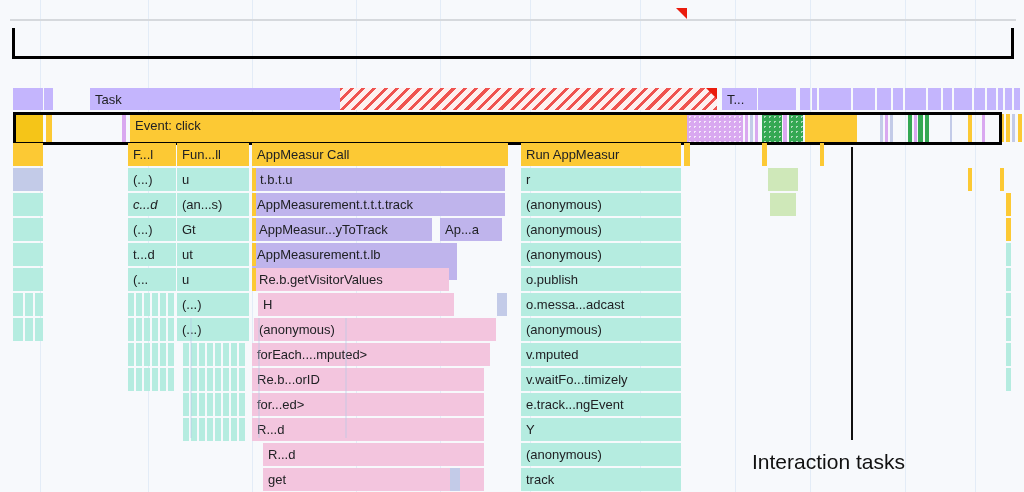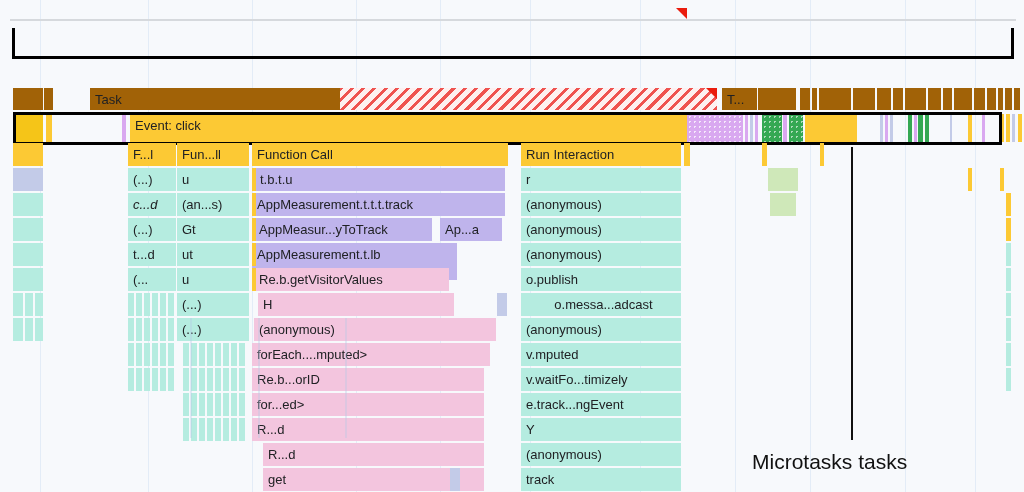--- a/index.html
+++ b/index.html
@@ -50,21 +50,21 @@
 
   
   .hl-box{position:absolute;border:3px solid #000;box-sizing:border-box;pointer-events:none;}
 
   
   .blk{position:absolute;box-sizing:border-box;overflow:hidden;white-space:nowrap;}
   .blk-label{
     font-size:13px;color:#202124;line-height:23px;
     padding-left:5px;display:block;
   }
-  .c-gray{background:#a16207;}
+  .c-gray{background:#c4b5fd;}
   .c-yellow{background:#f5c518;}
   .c-amber{background:#fcc934;}
   .c-purple{background:#bfb4ec;}
   .c-violet{background:#d9a8f0;}
   .c-pink{background:#f3c5de;}
   .c-mint{background:#b5ece0;}
   .c-green{background:#34a853;}
   .c-lgreen{background:#cfe8b9;}
   .c-blue{background:#c3cbe8;}
 
@@ -180,24 +180,24 @@
 
   <div id="flame-body">
       <div class="blk c-amber" style="left: 13px; top: 143px; width: 30px; height: 23px;"></div>
       <div class="blk c-amber" style="left: 128px; top: 143px; width: 48px; height: 23px;">
         <span class="blk-label">F...l</span>
       </div>
       <div class="blk c-amber" style="left: 177px; top: 143px; width: 72px; height: 23px;">
         <span class="blk-label">Fun...ll</span>
       </div>
       <div class="blk c-amber" style="left: 252px; top: 143px; width: 256px; height: 23px;">
-        <span class="blk-label">Function Call</span>
+        <span class="blk-label">AppMeasur Call</span>
       </div>
       <div class="blk c-amber" style="left: 521px; top: 143px; width: 160px; height: 23px;">
-        <span class="blk-label">Run Interaction</span>
+        <span class="blk-label">Run AppMeasur</span>
       </div>
       <div class="blk c-amber" style="left: 684px; top: 143px; width: 6px; height: 23px;"></div>
       <div class="blk c-amber" style="left: 762px; top: 143px; width: 5px; height: 23px;"></div>
       <div class="blk c-amber" style="left: 820px; top: 143px; width: 4px; height: 23px;"></div>
       <div class="blk c-blue" style="left: 13px; top: 168px; width: 30px; height: 23px;"></div>
       <div class="blk c-mint" style="left: 128px; top: 168px; width: 48px; height: 23px;">
         <span class="blk-label">(...)</span>
       </div>
       <div class="blk c-mint" style="left: 177px; top: 168px; width: 72px; height: 23px;">
         <span class="blk-label">u</span>
@@ -276,21 +276,21 @@
       <div class="blk c-mint" style="left: 144px; top: 293px; width: 6px; height: 23px;"></div>
       <div class="blk c-mint" style="left: 152px; top: 293px; width: 6px; height: 23px;"></div>
       <div class="blk c-mint" style="left: 160px; top: 293px; width: 6px; height: 23px;"></div>
       <div class="blk c-mint" style="left: 168px; top: 293px; width: 6px; height: 23px;"></div>
       <div class="blk c-mint" style="left: 177px; top: 293px; width: 72px; height: 23px;">
         <span class="blk-label">(...)</span>
       </div>
       <div class="blk c-pink" style="left: 258px; top: 293px; width: 196px; height: 23px;">
         <span class="blk-label">H</span>
       </div>
-      <div class="blk c-mint" style="left: 521px; top: 293px; width: 160px; height: 23px; text-align: center;">
+      <div class="blk c-mint" style="left: 521px; top: 293px; width: 160px; height: 23px;">
         <span class="blk-label">o.messa...adcast</span>
       </div>
       <div class="blk c-mint" style="left: 13px; top: 318px; width: 10px; height: 23px;"></div>
       <div class="blk c-mint" style="left: 25px; top: 318px; width: 8px; height: 23px;"></div>
       <div class="blk c-mint" style="left: 35px; top: 318px; width: 8px; height: 23px;"></div>
       <div class="blk c-mint" style="left: 128px; top: 318px; width: 6px; height: 23px;"></div>
       <div class="blk c-mint" style="left: 136px; top: 318px; width: 6px; height: 23px;"></div>
       <div class="blk c-mint" style="left: 144px; top: 318px; width: 6px; height: 23px;"></div>
       <div class="blk c-mint" style="left: 152px; top: 318px; width: 6px; height: 23px;"></div>
       <div class="blk c-mint" style="left: 160px; top: 318px; width: 6px; height: 23px;"></div>
@@ -397,15 +397,15 @@
       <div class="blk c-mint" style="left: 1006px; top: 293px; width: 5px; height: 23px;"></div>
       <div class="blk c-mint" style="left: 1006px; top: 318px; width: 5px; height: 23px;"></div>
       <div class="blk c-mint" style="left: 1006px; top: 343px; width: 5px; height: 23px;"></div>
       <div class="blk c-mint" style="left: 1006px; top: 368px; width: 5px; height: 23px;"></div>
       <div style="position: absolute; left: 190px; top: 318px; width: 2px; height: 120px; background: rgba(180, 200, 230, 0.35);"></div>
       <div style="position: absolute; left: 258px; top: 318px; width: 2px; height: 120px; background: rgba(180, 200, 230, 0.35);"></div>
       <div style="position: absolute; left: 345px; top: 318px; width: 2px; height: 120px; background: rgba(180, 200, 230, 0.35);"></div>
     </div>
 
   <div class="leader" style="left:851px;top:147px;height:293px;"></div>
-  <div class="anno" style="left:752px;top:450px;">Microtasks tasks</div>
+  <div class="anno" style="left:752px;top:450px;">Interaction tasks</div>
 
 </div>
 
 </body></html>

